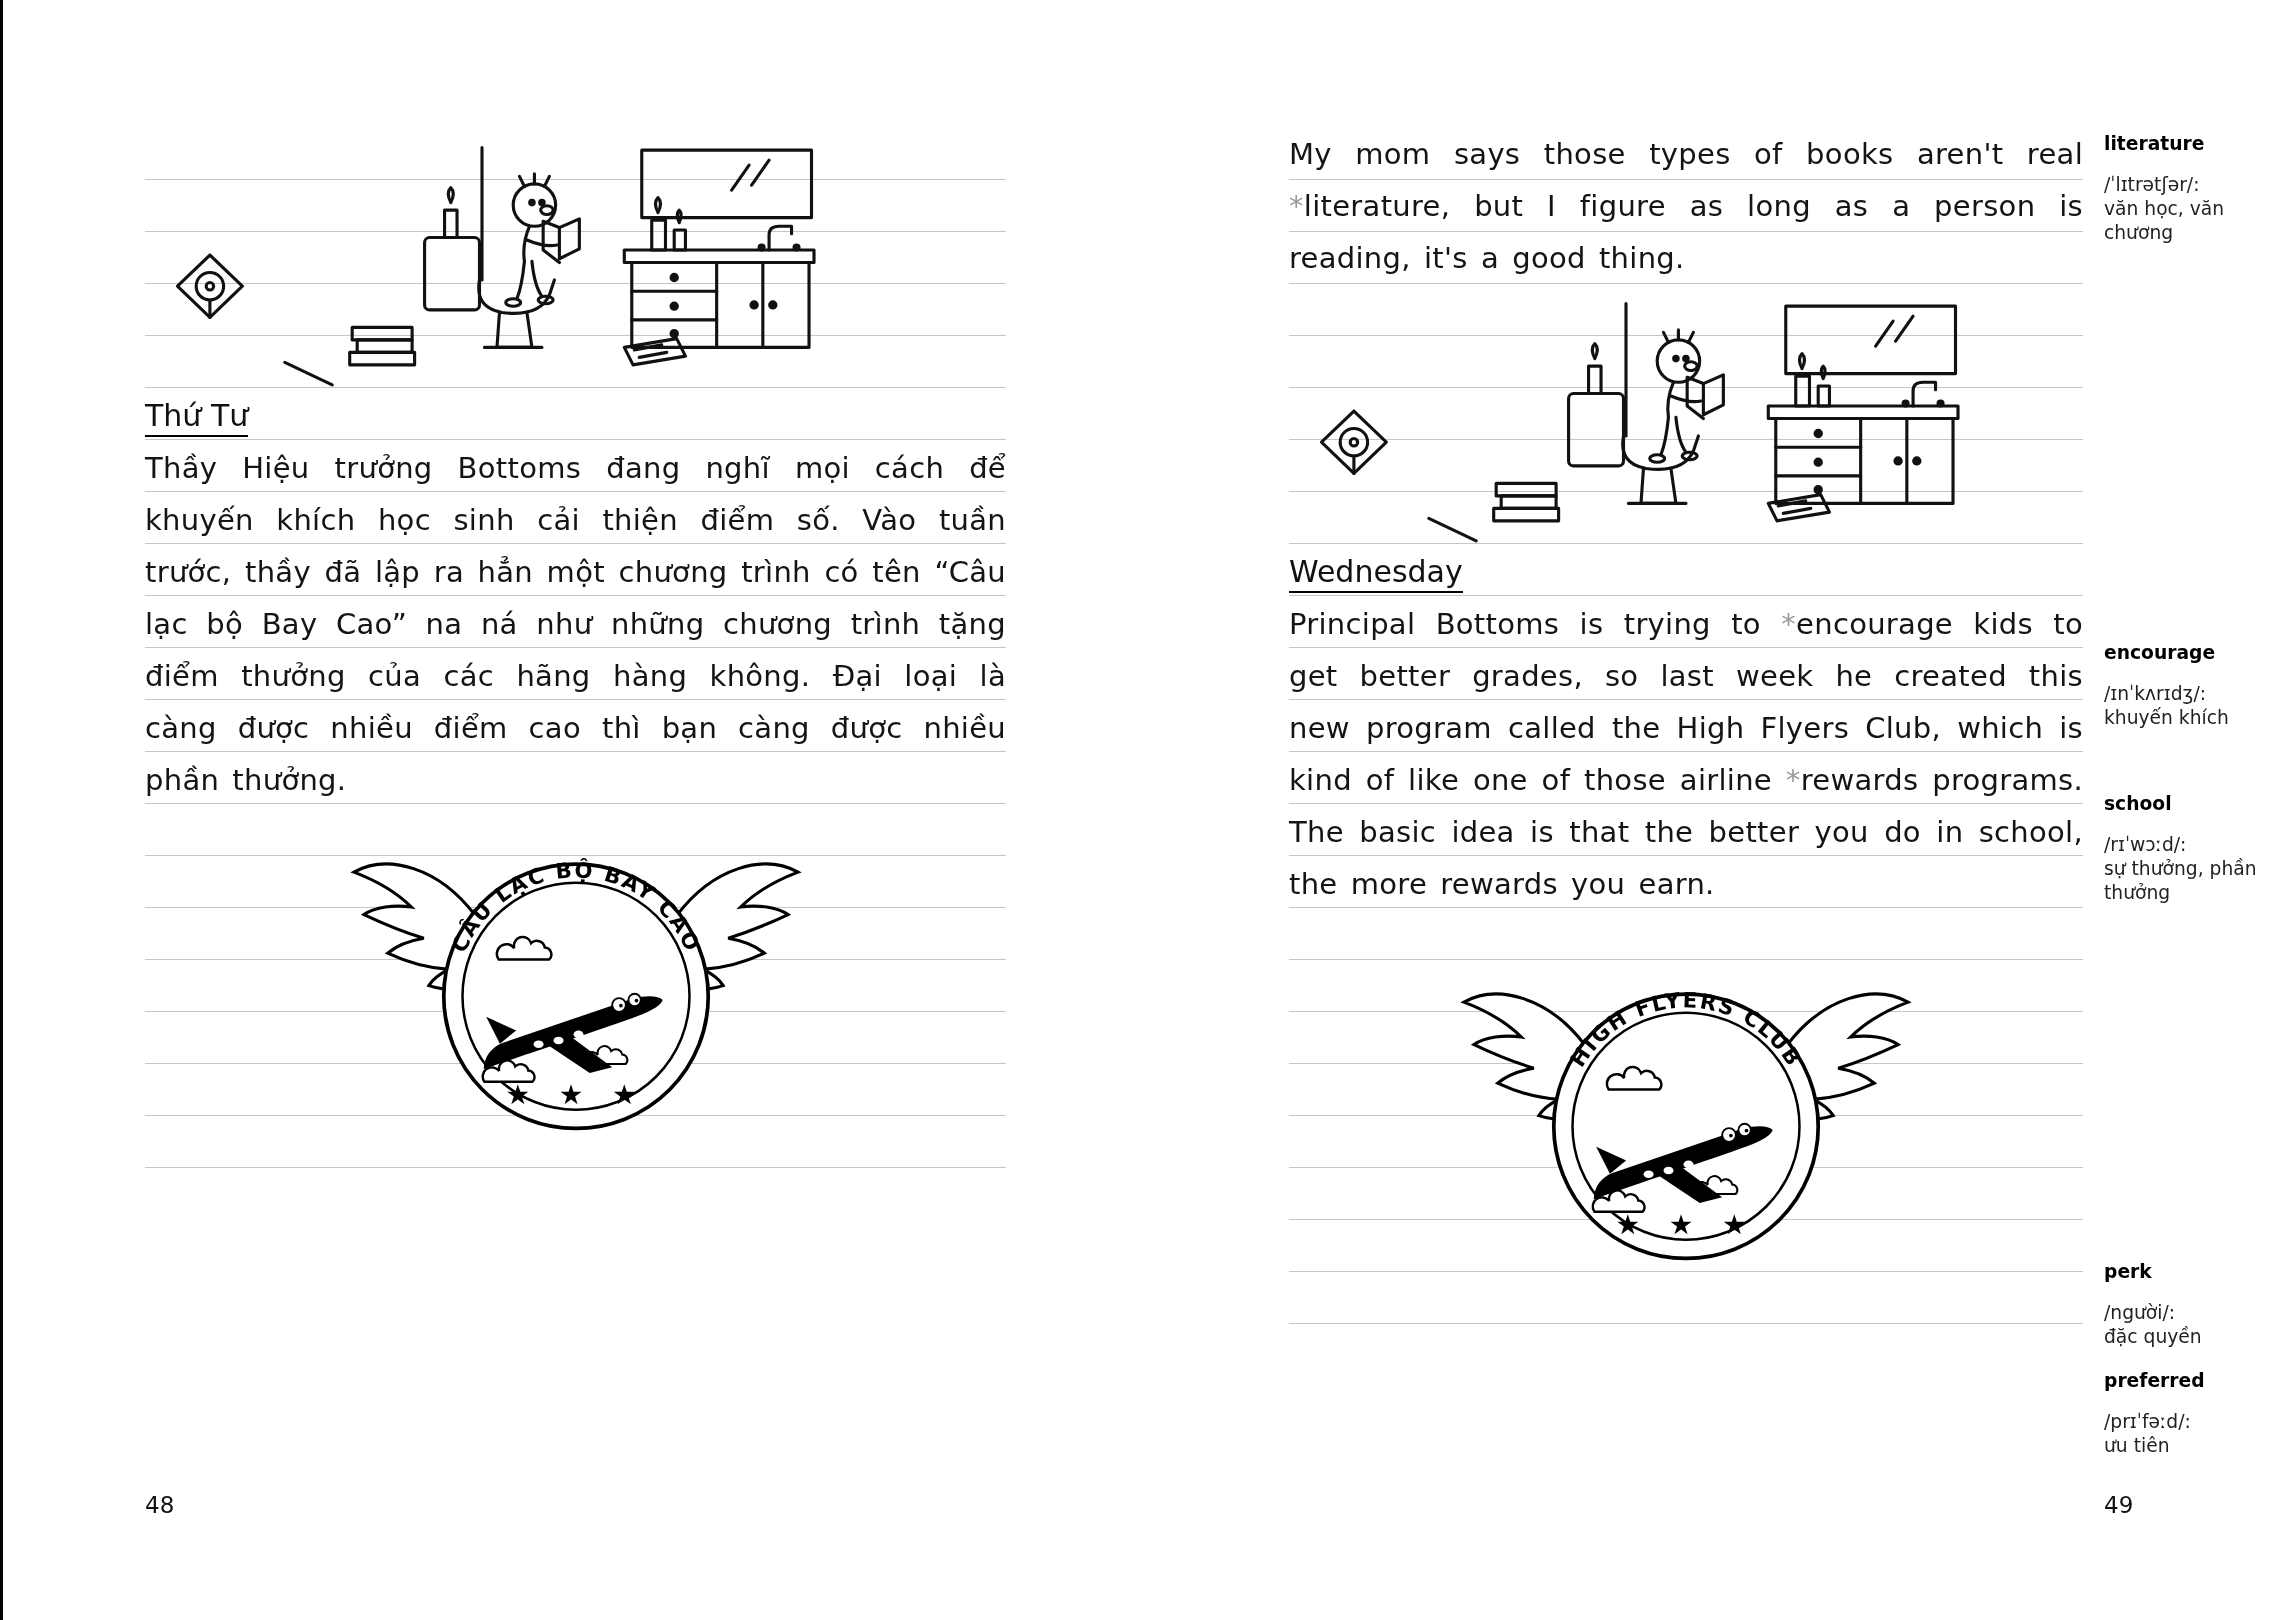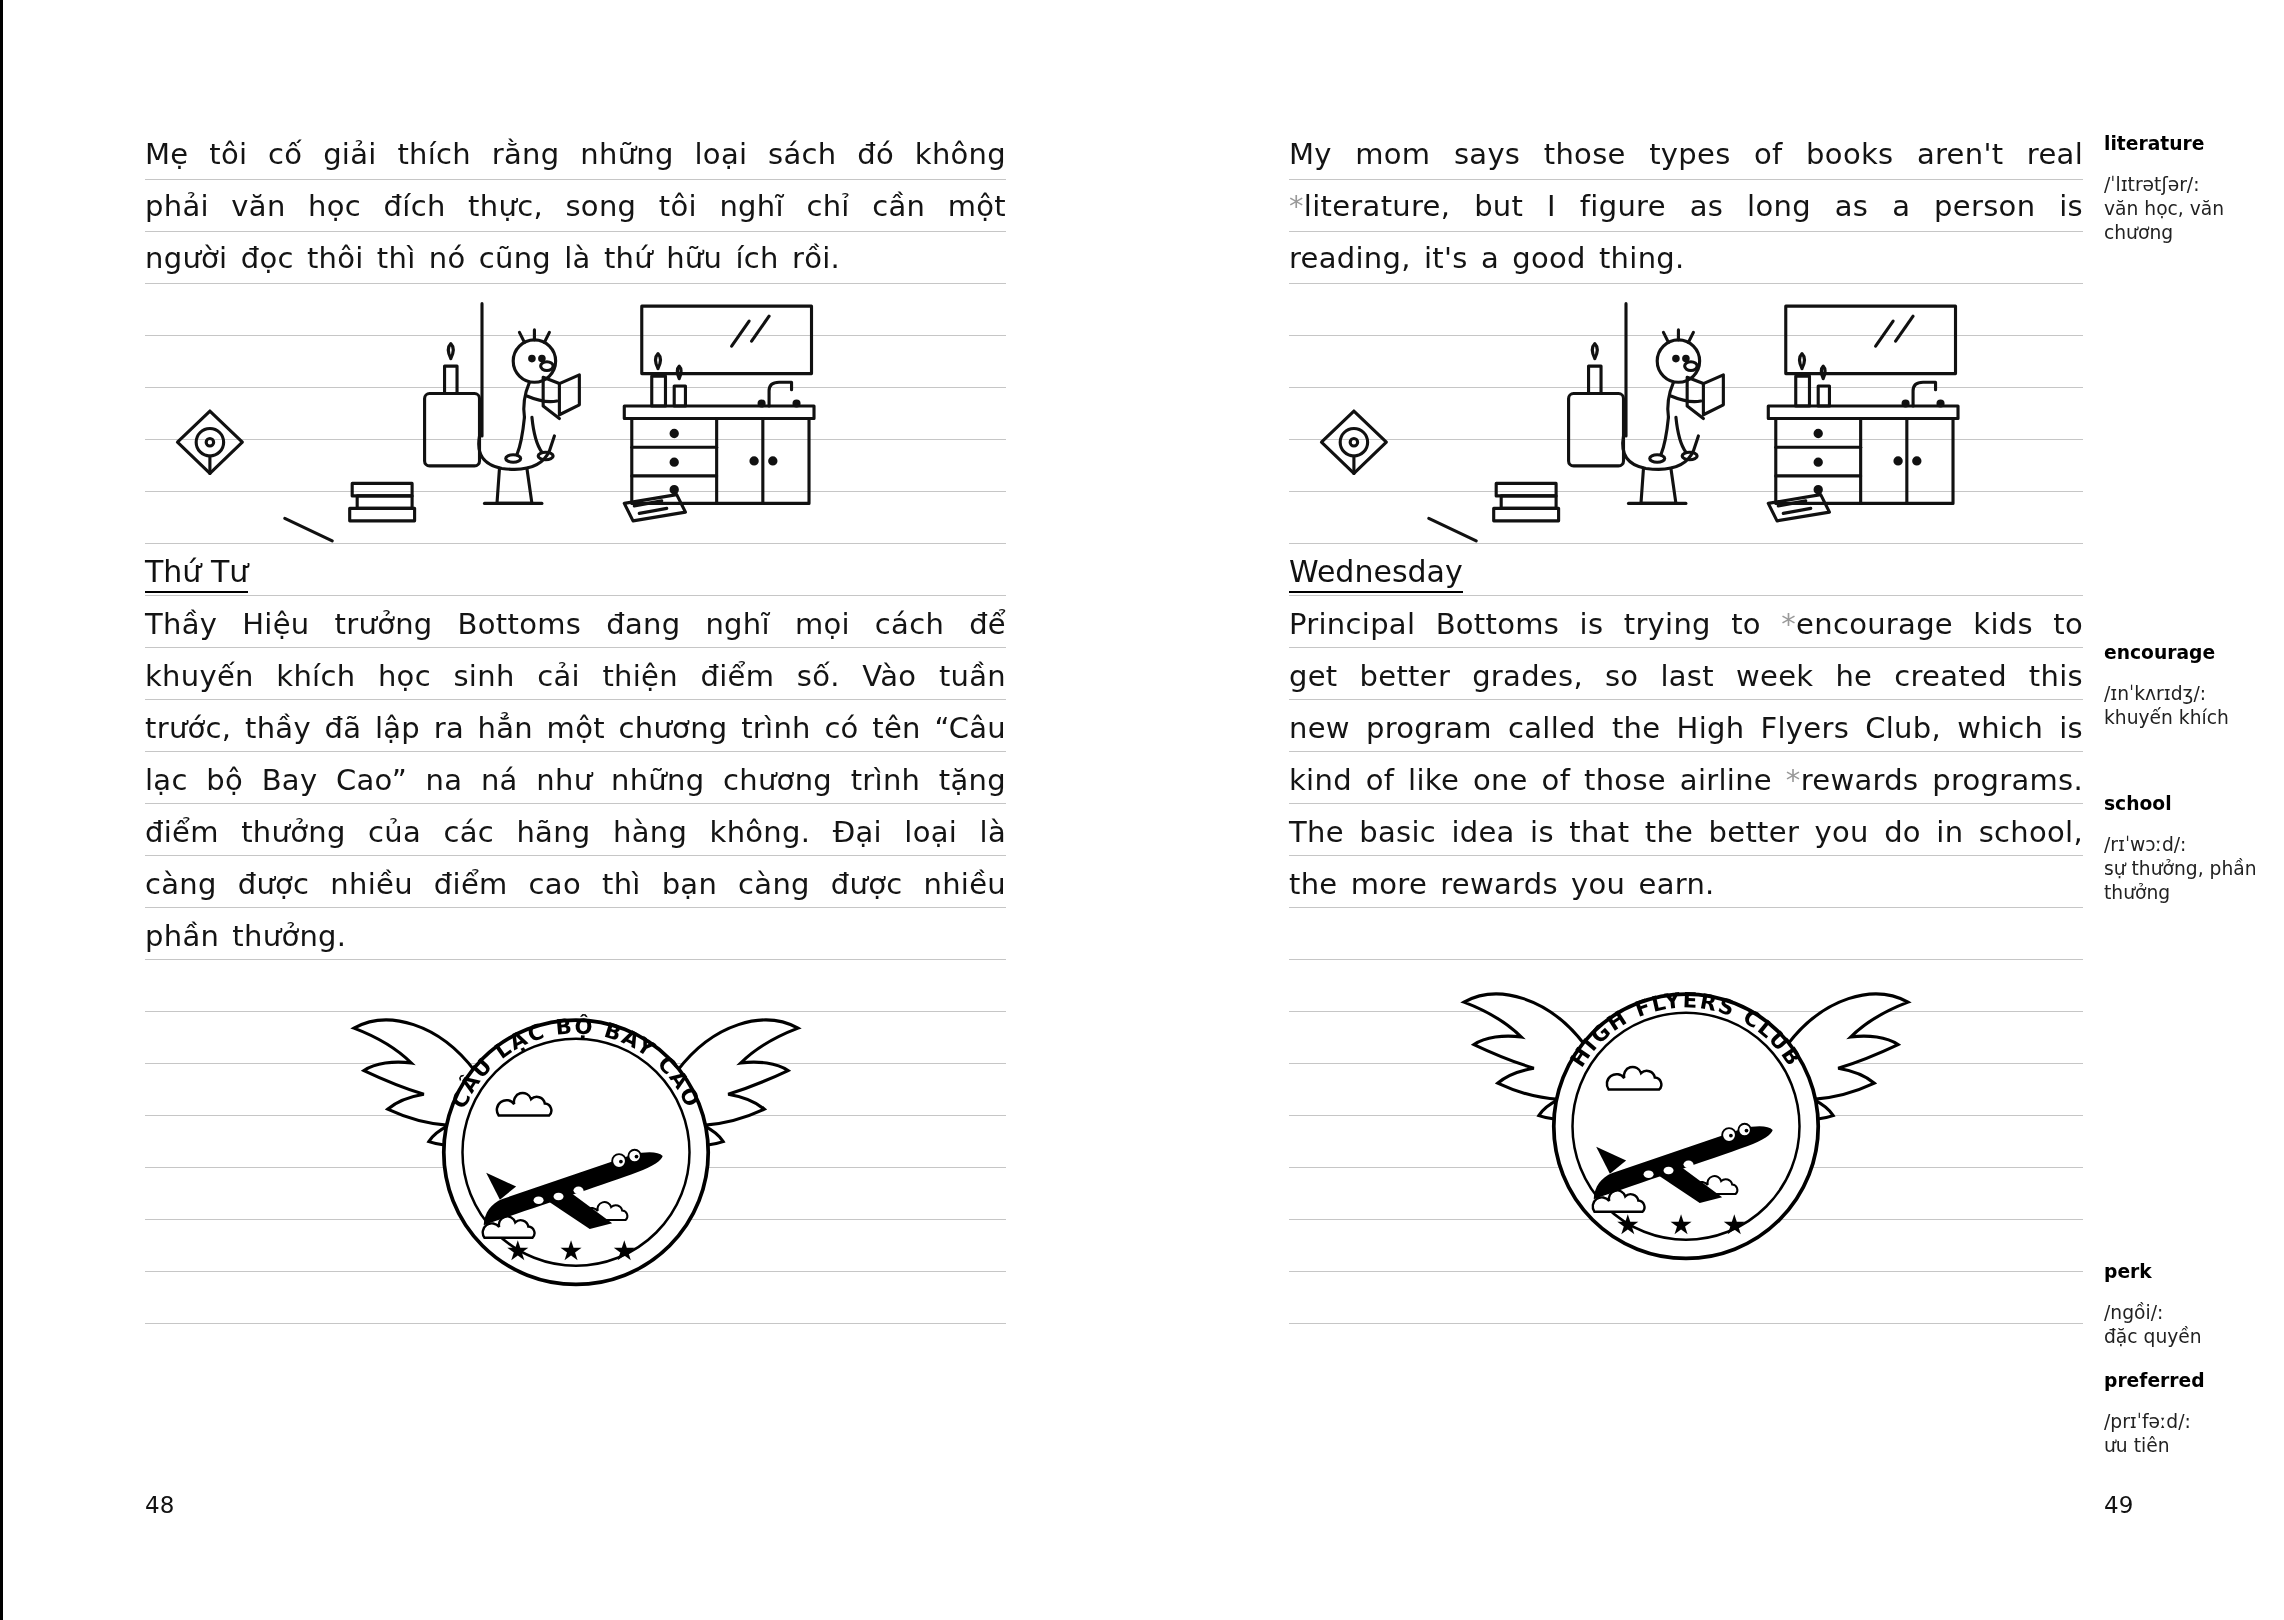--- a/index.html
+++ b/index.html
@@ -48,21 +48,20 @@
   .badge-stars { font-family:"DejaVu Sans", sans-serif; font-size:44px; letter-spacing:16px; fill:#000; }
   .cloud { fill:#fff; stroke:#000; stroke-width:4; }
 </style>
 </head>
 <body>
 
 <div class="spread">
   <div class="scan-edge"></div>
 
   <div class="col col-left">
-    <p class="hw">Mẹ tôi cố giải thích rằng những loại sách đó không phải văn học đích thực, song tôi nghĩ chỉ cần một người đọc thôi thì nó cũng là thứ hữu ích rồi.</p>
 
     <div class="cartoon-block">
 
       <svg width="674" height="250" viewBox="0 0 540 200">
         <g stroke="#111" stroke-width="2.5" fill="none" stroke-linecap="round" stroke-linejoin="round">
           <line x1="270" y1="6" x2="270" y2="112"></line>
           <rect x="398" y="8" width="136" height="54"></rect>
           <line x1="470" y1="40" x2="484" y2="20"></line>
           <line x1="486" y1="36" x2="500" y2="16"></line>
           <rect x="384" y="88" width="152" height="10"></rect>
@@ -268,21 +267,21 @@
       <span class="i">/ɪnˈkʌrɪdʒ/:</span>
       <span class="m">khuyến khích</span>
     </div>
     <div class="voc v3">
       <span class="w">school</span>
       <span class="i">/rɪˈwɔːd/:</span>
       <span class="m">sự thưởng, phần thưởng</span>
     </div>
     <div class="voc v4">
       <span class="w">perk</span>
-      <span class="i">/ngồi/:</span>
+      <span class="i">/người/:</span>
       <span class="m">đặc quyền</span>
     </div>
     <div class="voc v5">
       <span class="w">preferred</span>
       <span class="i">/prɪˈfəːd/:</span>
       <span class="m">ưu tiên</span>
     </div>
   </div>
 
   <div class="pageno pn-left">48</div>

